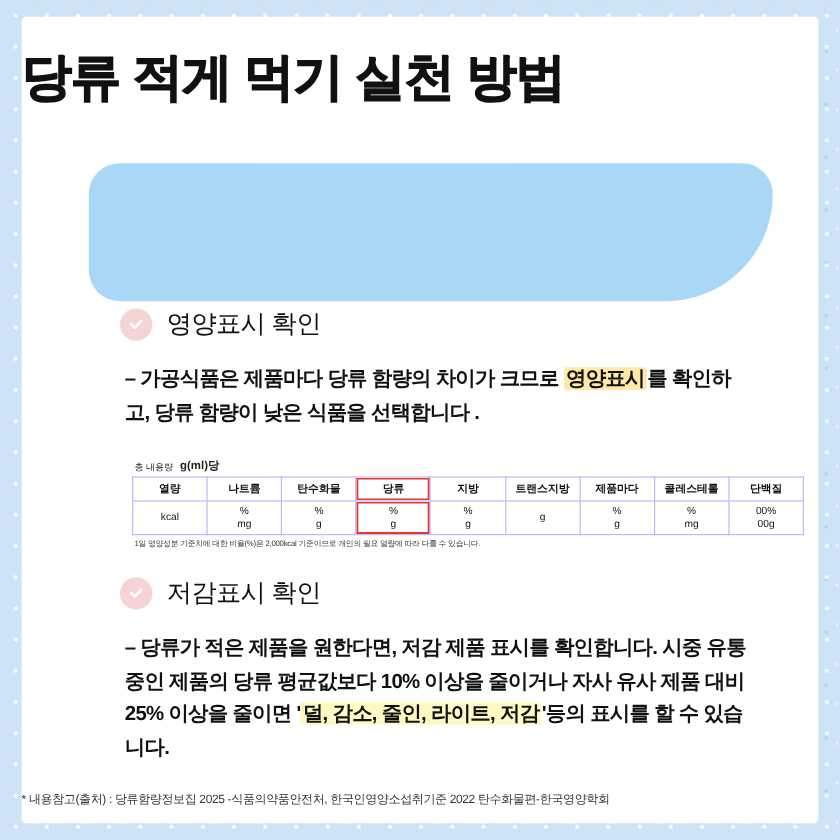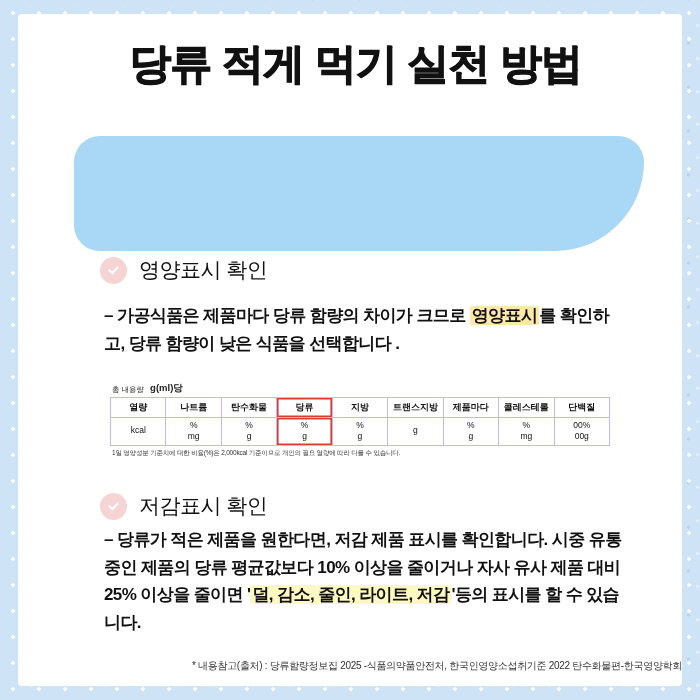--- a/index.html
+++ b/index.html
@@ -33,21 +33,21 @@
     height: 672px;
     background: #ffffff;
     border-radius: 4px;
   }
   
   .title {
     position: absolute;
     left: 0;
     top: 22px;
     width: 564px;
-    text-align: right;
+    text-align: left;
     font-size: 42px;
     font-weight: bold;
     letter-spacing: -1px;
     color: #111111;
     -webkit-text-stroke: 1.2px #111;
   }
   
   .banner {
     position: absolute;
     left: 56px;
@@ -110,21 +110,21 @@
     background: #fef9c3;
     padding: 0 2px;
     border-radius: 2px;
   }
 
   
   .nut-wrap {
     position: absolute;
     left: 92px;
     top: 368px;
-    width: 500px;
+    width: 560px;
   }
   .nut-top {
     display: flex;
     align-items: flex-end;
     gap: 6px;
     font-size: 8px;
     color: #222;
     margin-bottom: 2px;
     padding-left: 2px;
   }
@@ -159,21 +159,21 @@
     margin-top: 3px;
     padding-left: 2px;
     letter-spacing: -0.2px;
   }
 
   .source {
     position: absolute;
     left: 0;
     top: 645px;
     width: 664px;
-    text-align: right;
+    text-align: left;
     font-size: 10px;
     color: #333;
     letter-spacing: -0.3px;
   }
 </style>
 </head>
 <body>
 
 <div class="bg-speckle"></div>
 
@@ -232,21 +232,21 @@
         <td style="white-space:pre-line">%
 mg</td>
         <td style="white-space:pre-line">00%
 00g</td>
       </tr>
     </tbody>
       </table>
     <div class="nut-foot">1일 영양성분 기준치에 대한 비율(%)은 2,000kcal 기준이므로 개인의 필요 열량에 따라 다를 수 있습니다.</div>
   </div>
 
-  <div class="section-head" style="left:82px; top:478px;">
+  <div class="section-head" style="left:82px; top:466px;">
     <span class="check-bubble">
       <svg width="15" height="15" viewBox="0 0 15 15" aria-hidden="true">
         <path d="M3.4 7.2 L6.3 10.2 L11.6 4.6" fill="none" stroke="#ffffff" stroke-width="2.2" stroke-linecap="round" stroke-linejoin="round"></path>
       </svg>
     </span>
     <span class="section-title">저감표시 확인</span>
   </div>
 
   <div class="body-text" style="left:86px; top:512px; width:520px;">
     <span>– 당류가 적은 제품을 원한다면, 저감 제품 표시를 확인합니다. 시중 유통 중인 제품의 당류 평균값보다 10% 이상을 줄이거나 자사 유사 제품 대비 25% 이상을 줄이면 '</span><span class="hl-pink">덜, 감소, 줄인, 라이트, 저감</span><span>'등의  표시를 할 수 있습니다.</span>

